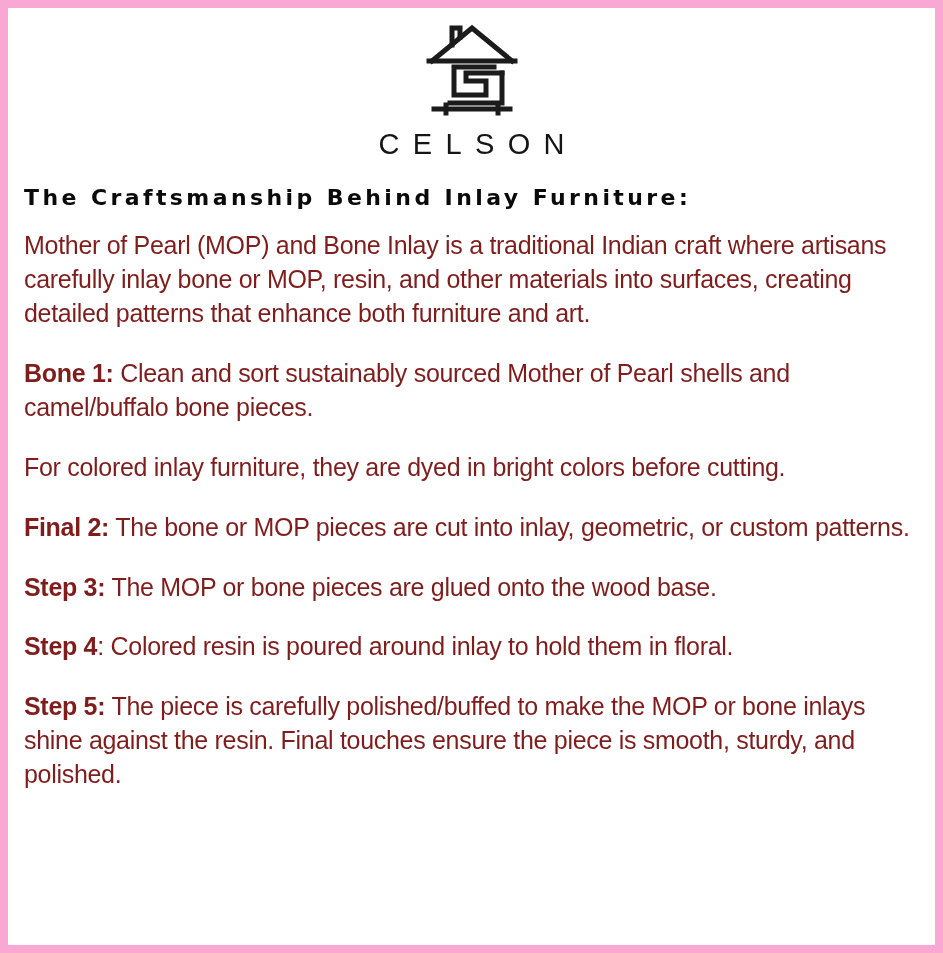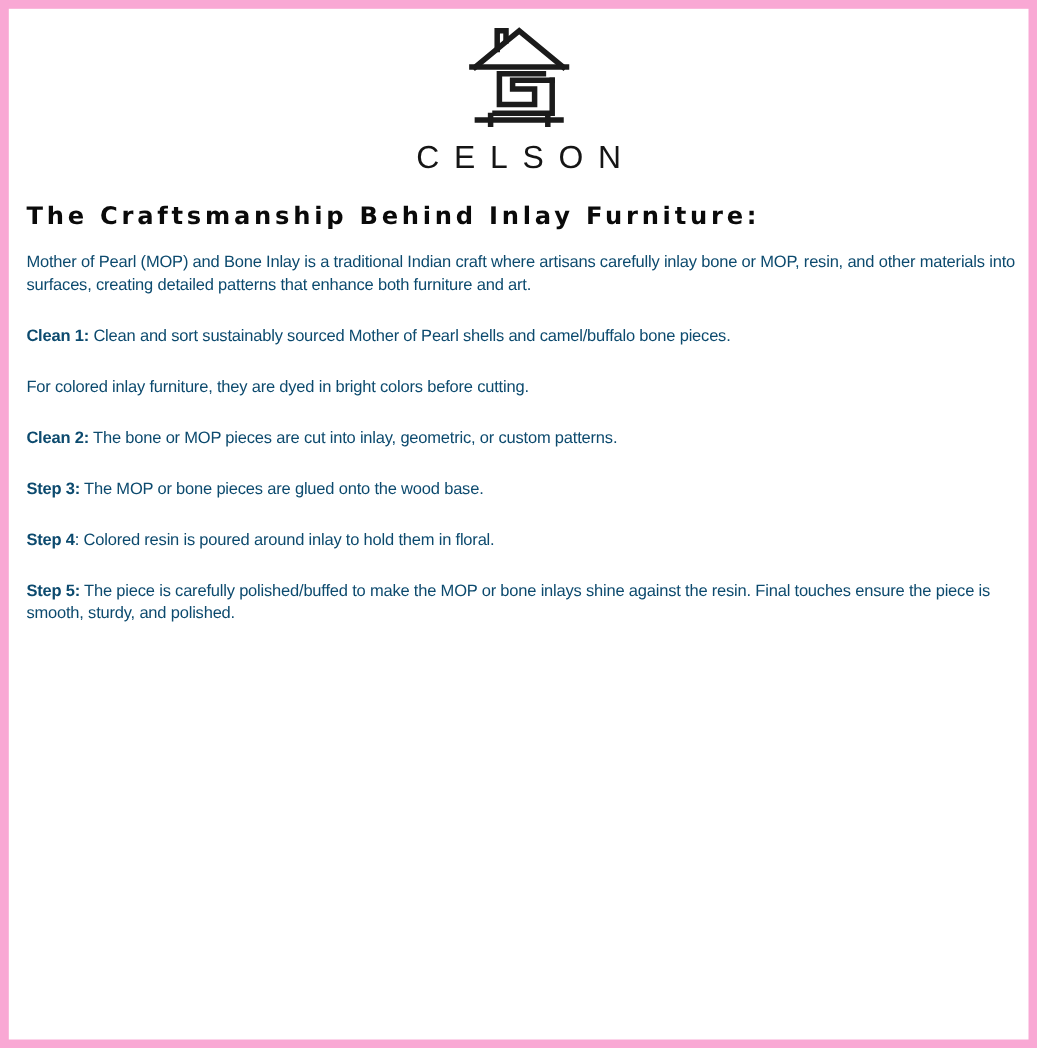--- a/index.html
+++ b/index.html
@@ -66,23 +66,23 @@
   }
 
   
   .body-copy {
     margin: 0 0 0 8px;
     padding-top: 18px;
     width: 900px;
   }
   .para {
     font-family: "Liberation Sans", "DejaVu Sans", sans-serif;
-    font-size: 15px;
+    font-size: 25px;
     line-height: 1.355;
-    color: #0c4a6e;
+    color: #7f1d1d;
     margin: 0 0 26px 0;
     letter-spacing: -0.012em;
   }
   .para:last-child { margin-bottom: 14px; }
   .para .lead {
     font-weight: 700;
   }
   .para .lead-sep {
     font-weight: 400;
   }
@@ -115,29 +115,29 @@
 
     <h1 class="headline">The Craftsmanship Behind Inlay Furniture:</h1>
 
     <div class="body-copy">
 
       <p class="para">
         <span class="lead"></span><span class="lead-sep"></span><span>Mother of Pearl (MOP) and Bone Inlay is a traditional Indian craft where artisans carefully inlay bone or MOP, resin, and other materials into surfaces, creating detailed patterns that enhance both furniture and art.</span>
       </p>
 
       <p class="para">
-        <span class="lead">Clean 1:</span><span class="lead-sep"></span><span> Clean and sort sustainably sourced Mother of Pearl shells and camel/buffalo bone pieces.</span>
+        <span class="lead">Bone 1:</span><span class="lead-sep"></span><span> Clean and sort sustainably sourced Mother of Pearl shells and camel/buffalo bone pieces.</span>
       </p>
 
       <p class="para">
         <span class="lead"></span><span class="lead-sep"></span><span>For colored inlay furniture, they are dyed in bright colors before cutting.</span>
       </p>
 
       <p class="para">
-        <span class="lead">Clean 2:</span><span class="lead-sep"></span><span> The bone or MOP pieces are cut into inlay, geometric, or custom patterns.</span>
+        <span class="lead">Final 2:</span><span class="lead-sep"></span><span> The bone or MOP pieces are cut into inlay, geometric, or custom patterns.</span>
       </p>
 
       <p class="para">
         <span class="lead">Step 3:</span><span class="lead-sep"></span><span> The MOP or bone pieces are glued onto the wood base.</span>
       </p>
 
       <p class="para">
         <span class="lead">Step 4</span><span class="lead-sep">:</span><span> Colored resin is poured around inlay to hold them in floral.</span>
       </p>
 

